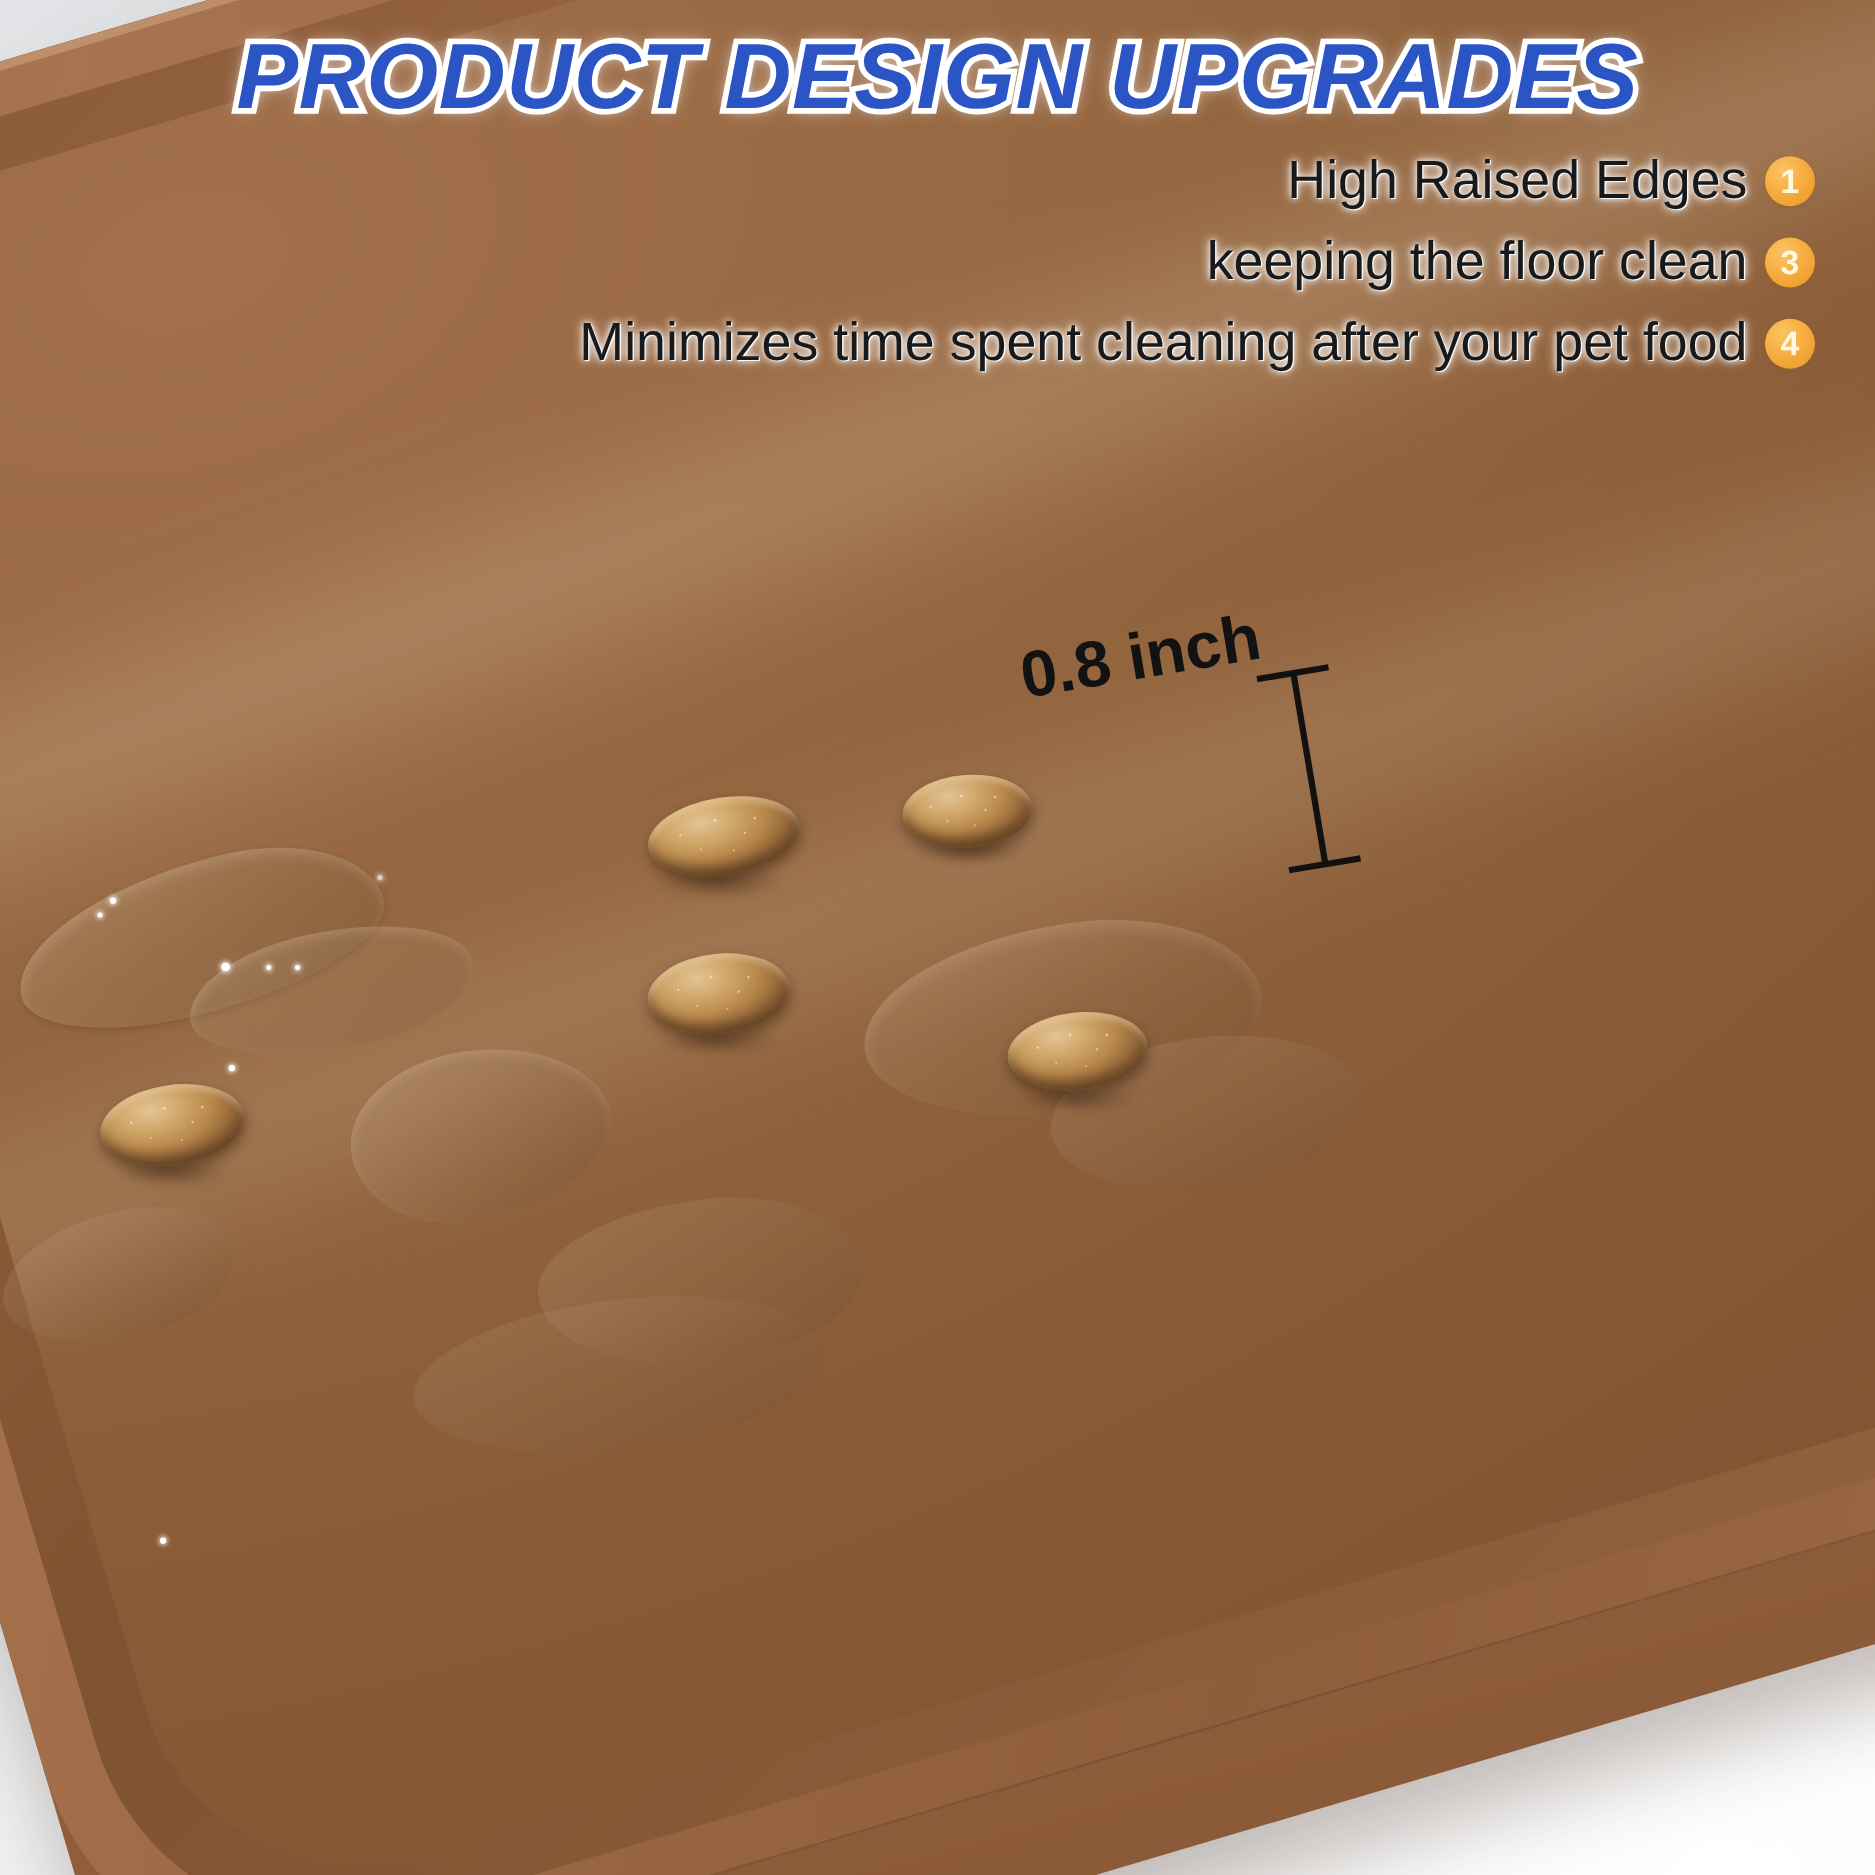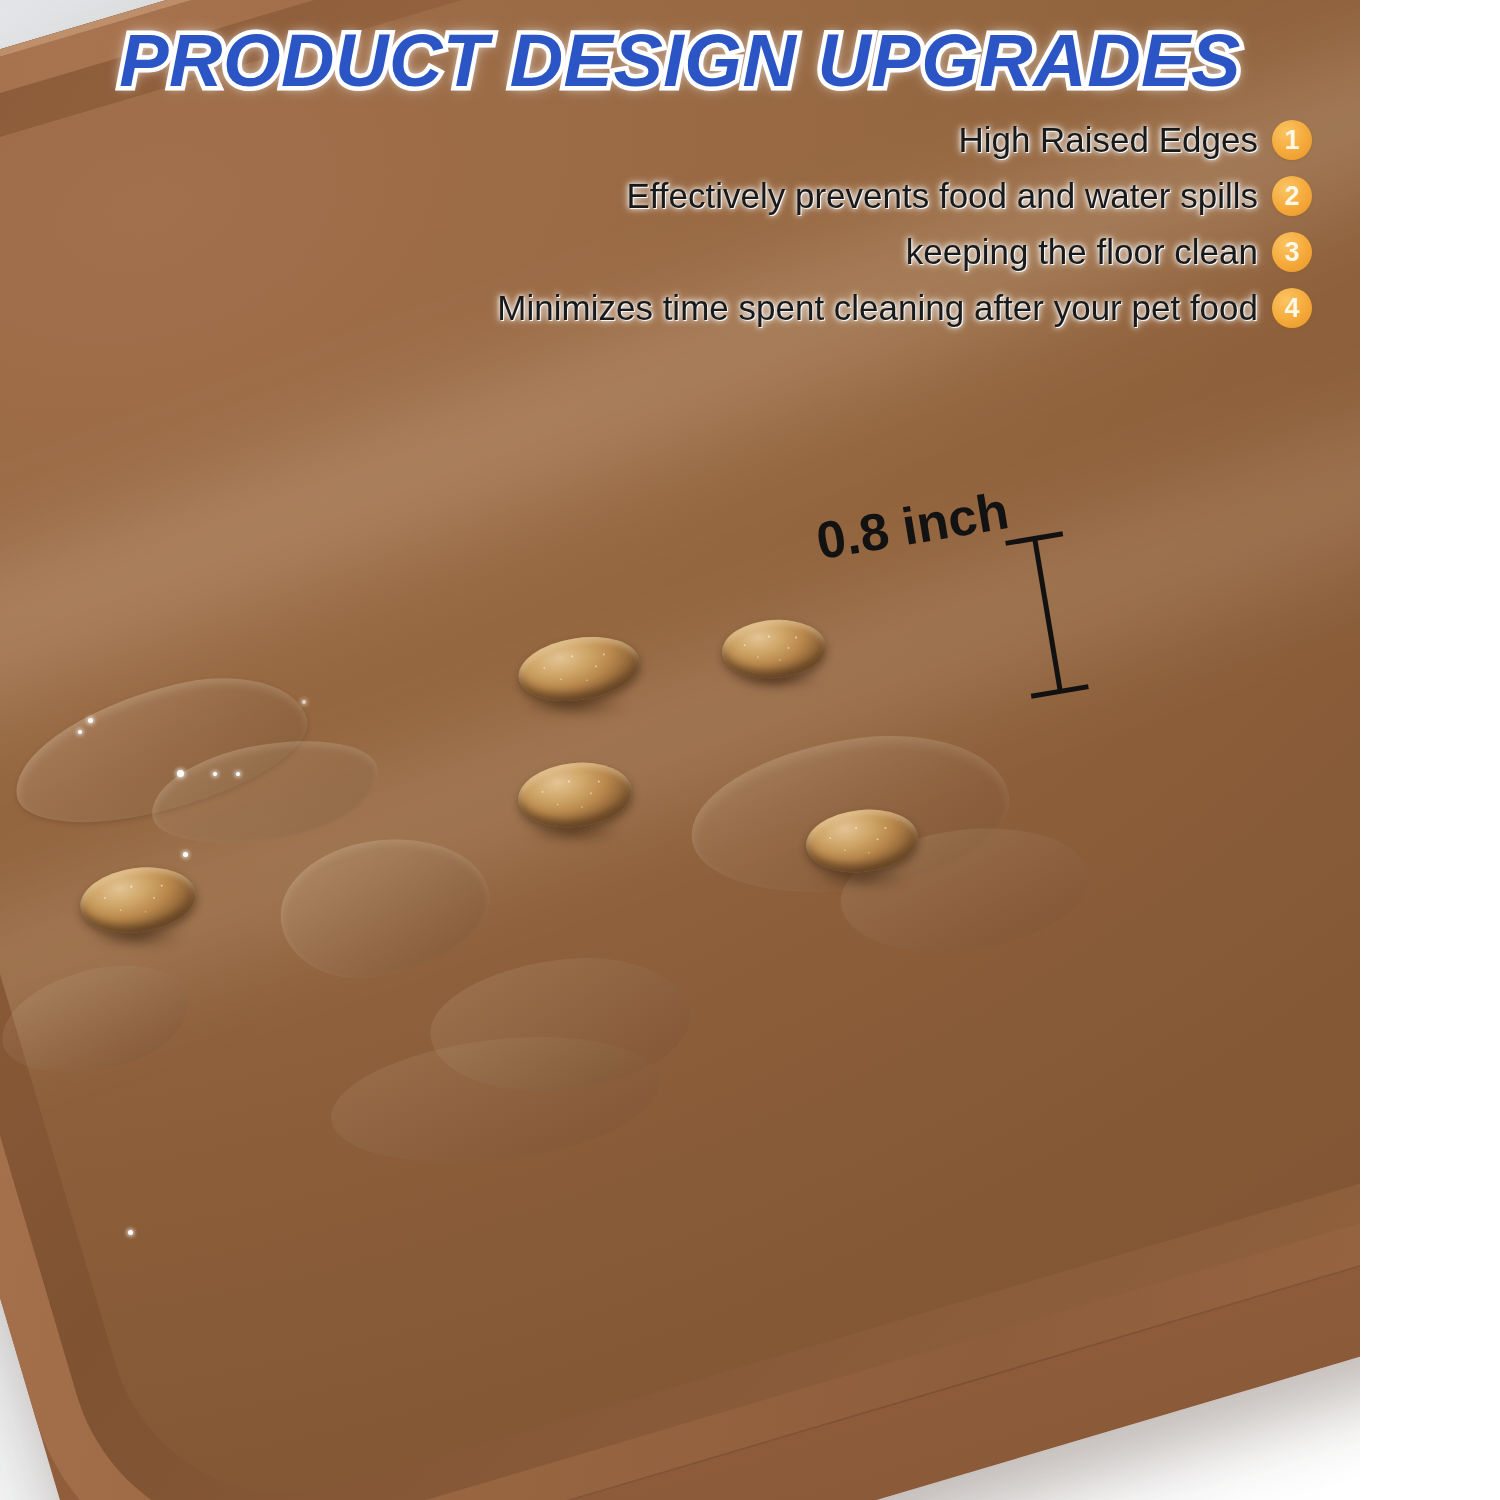--- a/index.html
+++ b/index.html
@@ -1,21 +1,21 @@
 <!DOCTYPE html>
 <html><head>
 <meta charset="utf-8">
 <style>
   html,body{margin:0;padding:0;}
   body{
     width:1500px;height:1500px;overflow:hidden;
     font-family:"Liberation Sans","DejaVu Sans",sans-serif;
     background:#ffffff;
   }
-  #stage{position:relative;width:1360px;height:1500px;overflow:hidden;}
+  #stage{position:relative;width:1500px;height:1500px;overflow:hidden;}
 
   
   .bg{position:absolute;inset:0;
       background:
         linear-gradient(160deg,#fbfbfc 0%,#f2f3f5 28%,#e9eaec 55%,#f4f5f6 78%,#fcfcfd 100%);
   }
   .bg-streak{position:absolute;background:linear-gradient(90deg,rgba(255,255,255,0) 0%,rgba(255,255,255,.95) 35%,rgba(255,255,255,.95) 65%,rgba(255,255,255,0) 100%);
       filter:blur(2px);pointer-events:none;}
   .bg-shade{position:absolute;pointer-events:none;}
 
@@ -78,21 +78,21 @@
   #title{position:absolute;left:0;right:0;top:18px;text-align:center;
     font-size:74px;font-weight:bold;font-style:italic;letter-spacing:.5px;
     color:#2B55C4;white-space:nowrap;
     -webkit-text-stroke:9px #ffffff;paint-order:stroke fill;
     text-shadow:0 0 8px rgba(255,255,255,.95),0 0 16px rgba(255,255,255,.7);}
 
   
   #bullets{position:absolute;right:48px;top:120px;width:1000px;
     display:flex;flex-direction:column;gap:16px;align-items:flex-end;}
   .bullet{display:flex;align-items:center;justify-content:flex-end;gap:14px;}
-  .bullet-text{font-size:35px;color:#17191b;white-space:nowrap;
+  .bullet-text{font-size:43px;color:#17191b;white-space:nowrap;
     text-shadow:0 0 5px #fff,0 0 9px rgba(255,255,255,.95),1px 1px 0 rgba(255,255,255,.9);}
   .badge{width:40px;height:40px;border-radius:50%;flex:0 0 auto;
     background:radial-gradient(circle at 36% 30%, #fbc463 0%, #f5a93a 55%, #e8952a 100%);
     color:#fff8e6;font-size:27px;font-weight:bold;line-height:40px;text-align:center;
     box-shadow:0 1px 3px rgba(140,92,20,.35);}
 
   
   #dim-label{position:absolute;left:812px;top:512px;
     font-size:52px;font-weight:bold;color:#121212;white-space:nowrap;
     transform:rotate(-9.5deg);transform-origin:0 0;}
@@ -182,24 +182,20 @@
   <div class="kibble" style="left:80px;top:868px;width:116px;height:64px;transform:rotate(-8deg);"></div>
 
   <div id="title">PRODUCT DESIGN UPGRADES</div>
 
   <div id="bullets">
     <div class="bullet">
       <span class="bullet-text">High Raised Edges</span>
       <span class="badge">1</span>
     </div>
     <div class="bullet">
-      <span class="bullet-text">Effectively prevents food and water spills</span>
-      <span class="badge">2</span>
-    </div>
-    <div class="bullet">
       <span class="bullet-text">keeping the floor clean</span>
       <span class="badge">3</span>
     </div>
     <div class="bullet">
       <span class="bullet-text">Minimizes time spent cleaning after your pet food</span>
       <span class="badge">4</span>
     </div>
   </div>
 
   <div id="dim-label">0.8 inch</div>

